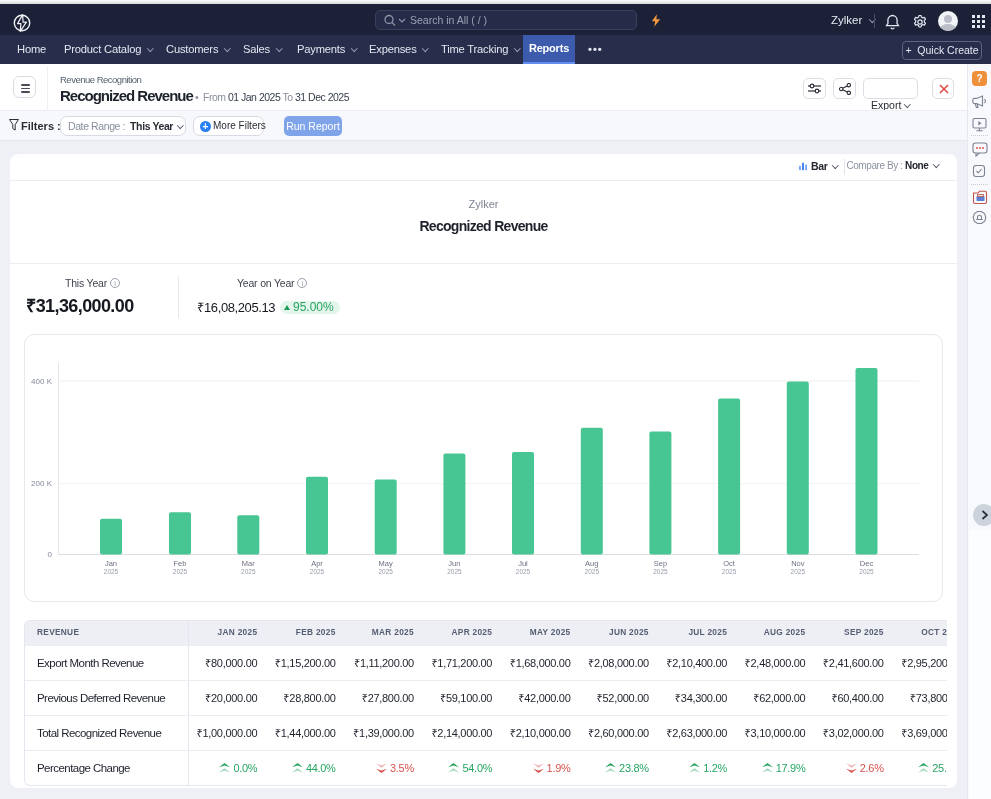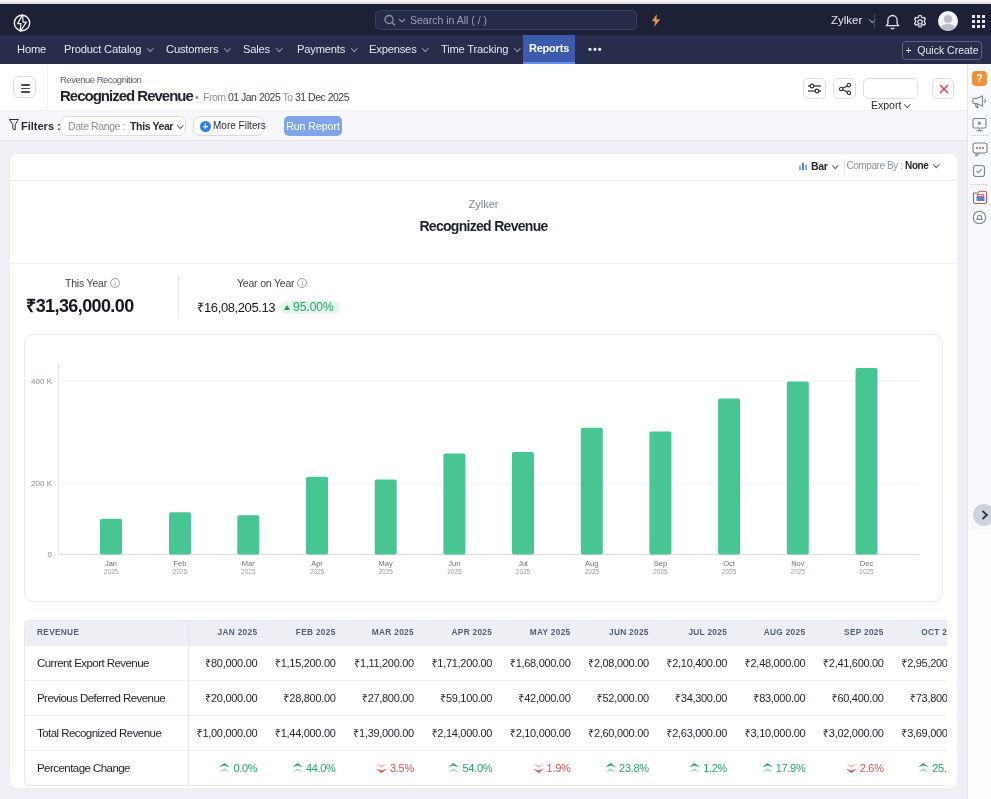--- a/index.html
+++ b/index.html
@@ -293,42 +293,42 @@
               <th class="cr">MAR 2025</th>
               <th class="cr">APR 2025</th>
               <th class="cr">MAY 2025</th>
               <th class="cr">JUN 2025</th>
               <th class="cr">JUL 2025</th>
               <th class="cr">AUG 2025</th>
               <th class="cr">SEP 2025</th>
               <th class="cr">OCT 2025</th>
             </tr>
         <tr>
-              <td class="cl">Current Export Revenue</td>
+              <td class="cl">Export Month Revenue</td>
               <td class="cr">₹80,000.00</td>
               <td class="cr">₹1,15,200.00</td>
               <td class="cr">₹1,11,200.00</td>
               <td class="cr">₹1,71,200.00</td>
               <td class="cr">₹1,68,000.00</td>
               <td class="cr">₹2,08,000.00</td>
               <td class="cr">₹2,10,400.00</td>
               <td class="cr">₹2,48,000.00</td>
               <td class="cr">₹2,41,600.00</td>
               <td class="cr">₹2,95,200.00</td>
             </tr>
         <tr>
               <td class="cl">Previous Deferred Revenue</td>
               <td class="cr">₹20,000.00</td>
               <td class="cr">₹28,800.00</td>
               <td class="cr">₹27,800.00</td>
               <td class="cr">₹59,100.00</td>
               <td class="cr">₹42,000.00</td>
               <td class="cr">₹52,000.00</td>
               <td class="cr">₹34,300.00</td>
-              <td class="cr">₹83,000.00</td>
+              <td class="cr">₹62,000.00</td>
               <td class="cr">₹60,400.00</td>
               <td class="cr">₹73,800.00</td>
             </tr>
         <tr>
               <td class="cl">Total Recognized Revenue</td>
               <td class="cr">₹1,00,000.00</td>
               <td class="cr">₹1,44,000.00</td>
               <td class="cr">₹1,39,000.00</td>
               <td class="cr">₹2,14,000.00</td>
               <td class="cr">₹2,10,000.00</td>

